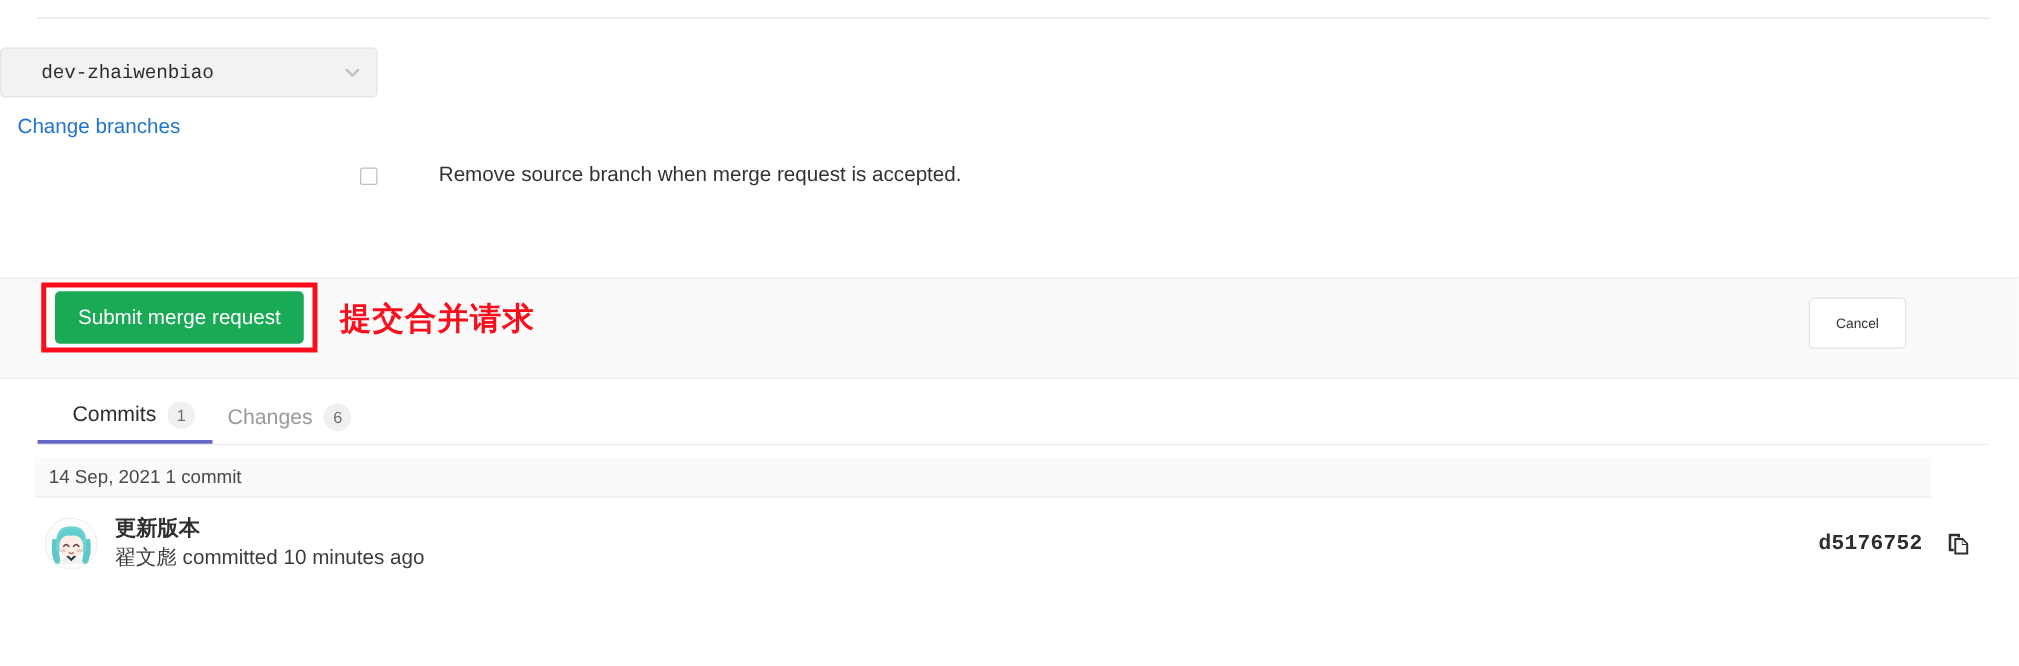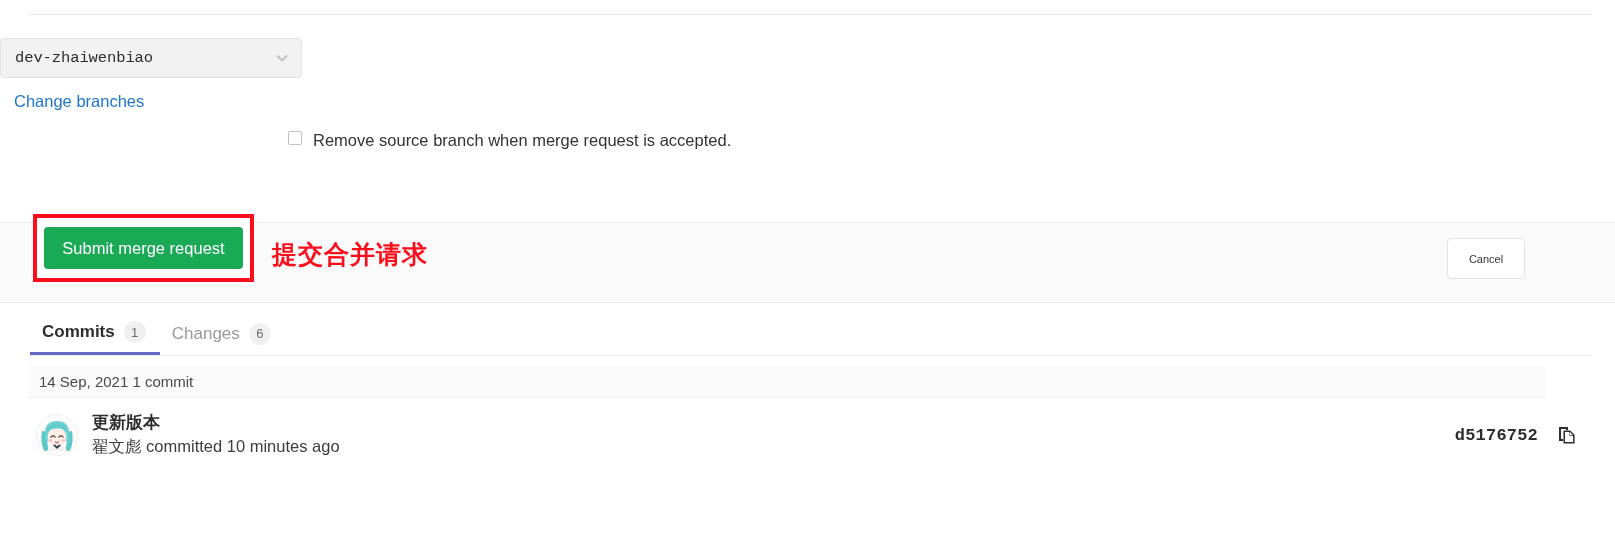--- a/index.html
+++ b/index.html
@@ -50,21 +50,21 @@
   }
   .branch-select {
     width: 302px;
     height: 40px;
     background: #f2f2f2;
     border: 1px solid #e3e3e3;
     border-radius: 4px;
     display: flex;
     align-items: center;
     justify-content: space-between;
-    padding: 0 12px 0 14px;
+    padding: 0 12px 0 32px;
     box-sizing: border-box;
     cursor: pointer;
   }
   .branch-value {
     font-family: "Liberation Mono", monospace;
     font-size: 15.5px;
     color: #2e2e2e;
     letter-spacing: -0.1px;
   }
   .chevron {
@@ -76,23 +76,24 @@
     margin-left: 14px;
     font-size: 16.5px;
     color: #1f75cb;
     cursor: pointer;
     text-decoration: none;
   }
 
   
   .checkbox-row {
     display: flex;
-    align-items: flex-start;
+    align-items: center;
     margin-top: 20px;
     margin-left: 288px;
+    gap: 38px;
   }
   .cb {
     width: 14px;
     height: 14px;
     border: 1px solid #bfbfbf;
     border-radius: 2px;
     background: #fff;
     box-sizing: border-box;
     cursor: pointer;
     flex: 0 0 auto;
@@ -111,23 +112,23 @@
     width: 1615px;
     height: 81px;
     background: #fafafa;
     border-top: 1px solid #ededed;
     border-bottom: 1px solid #ededed;
     box-sizing: border-box;
   }
   .submit-wrap {
     position: absolute;
     left: 33px;
-    top: 214px;
+    top: 226px;
     width: 221px;
-    height: 68px;
+    height: 56px;
     border: 4px solid #fc0d1b;
     background: #ffffff;
     box-sizing: border-box;
     display: flex;
     align-items: center;
     justify-content: center;
   }
   .submit-btn {
     background: #1aaa55;
     color: #ffffff;
@@ -184,21 +185,22 @@
     height: 43px;
     padding: 0 14px 0 12px;
     cursor: pointer;
     box-sizing: border-box;
   }
   .tab-label {
     font-size: 17px;
   }
   .tab.active .tab-label {
     color: #2e2e2e;
-    font-weight: bold;
+    font-weight: normal;
+    margin-left: 16px;
   }
   .tab.active {
     border-bottom: 3px solid #6666c4;
   }
   .tab:not(.active) .tab-label {
     color: #9a9a9a;
     font-weight: 400;
   }
   .tab-badge {
     margin-left: 9px;

